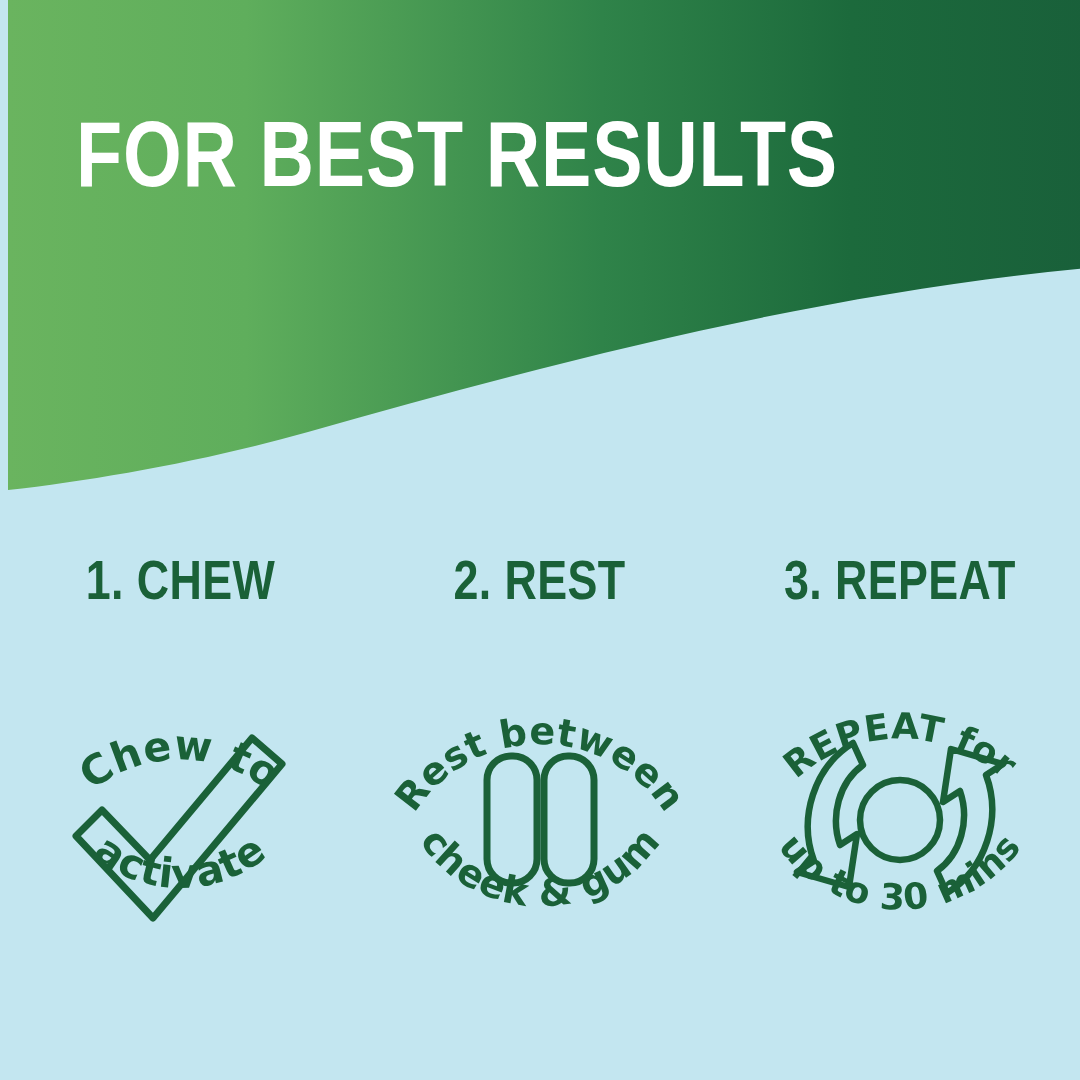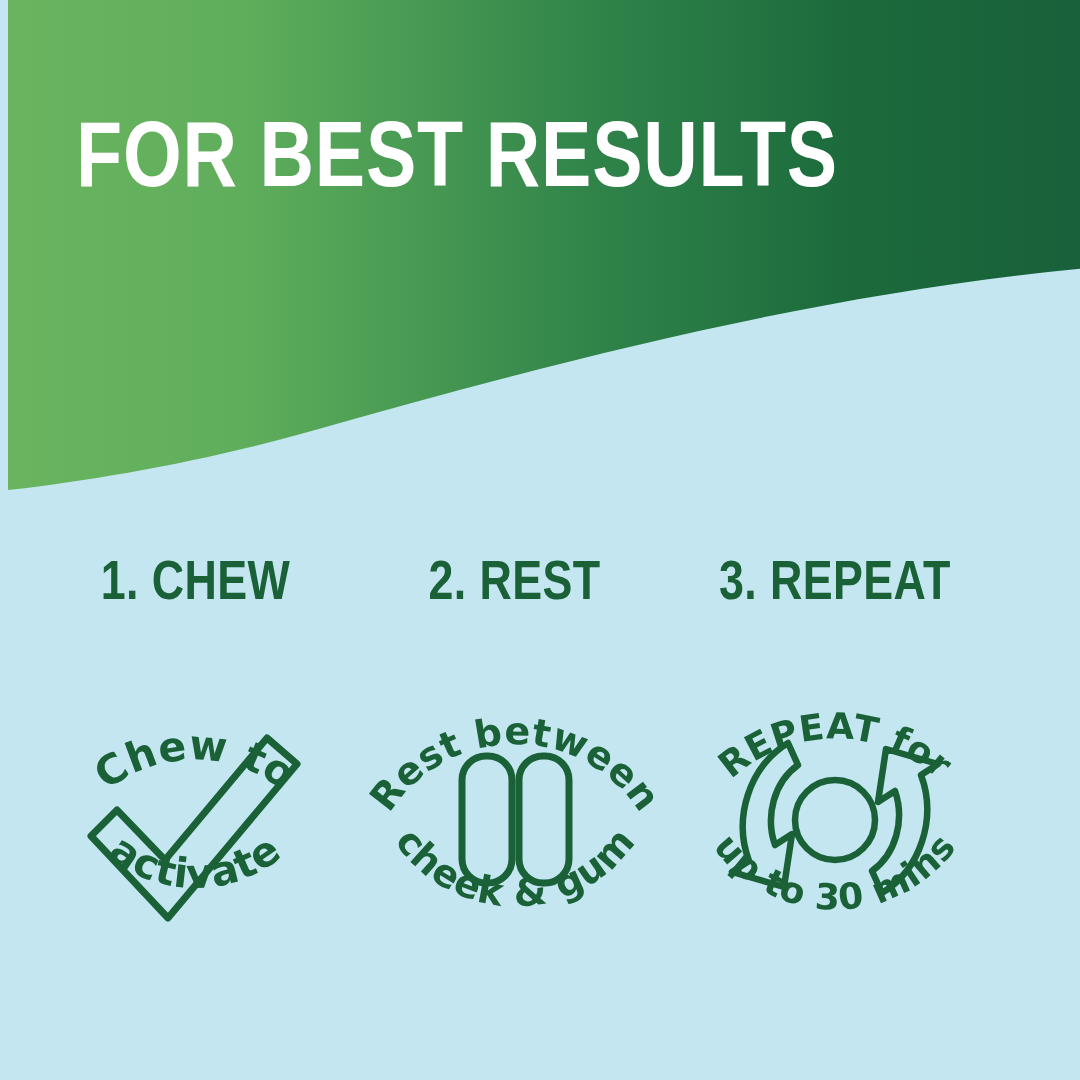--- a/index.html
+++ b/index.html
@@ -54,23 +54,23 @@
 
   
   .steps {
     position: absolute;
     left: 0;
     top: 540px;
     width: 1080px;
     height: 470px;
     display: flex;
     flex-direction: row;
-    justify-content: flex-start;
+    justify-content: space-between;
     align-items: flex-start;
-    padding: 0 35px;
+    padding: 0 20px;
     box-sizing: border-box;
   }
 
   .step {
     position: relative;
     width: 320px;
     height: 470px;
     display: flex;
     flex-direction: column;
     align-items: center;

